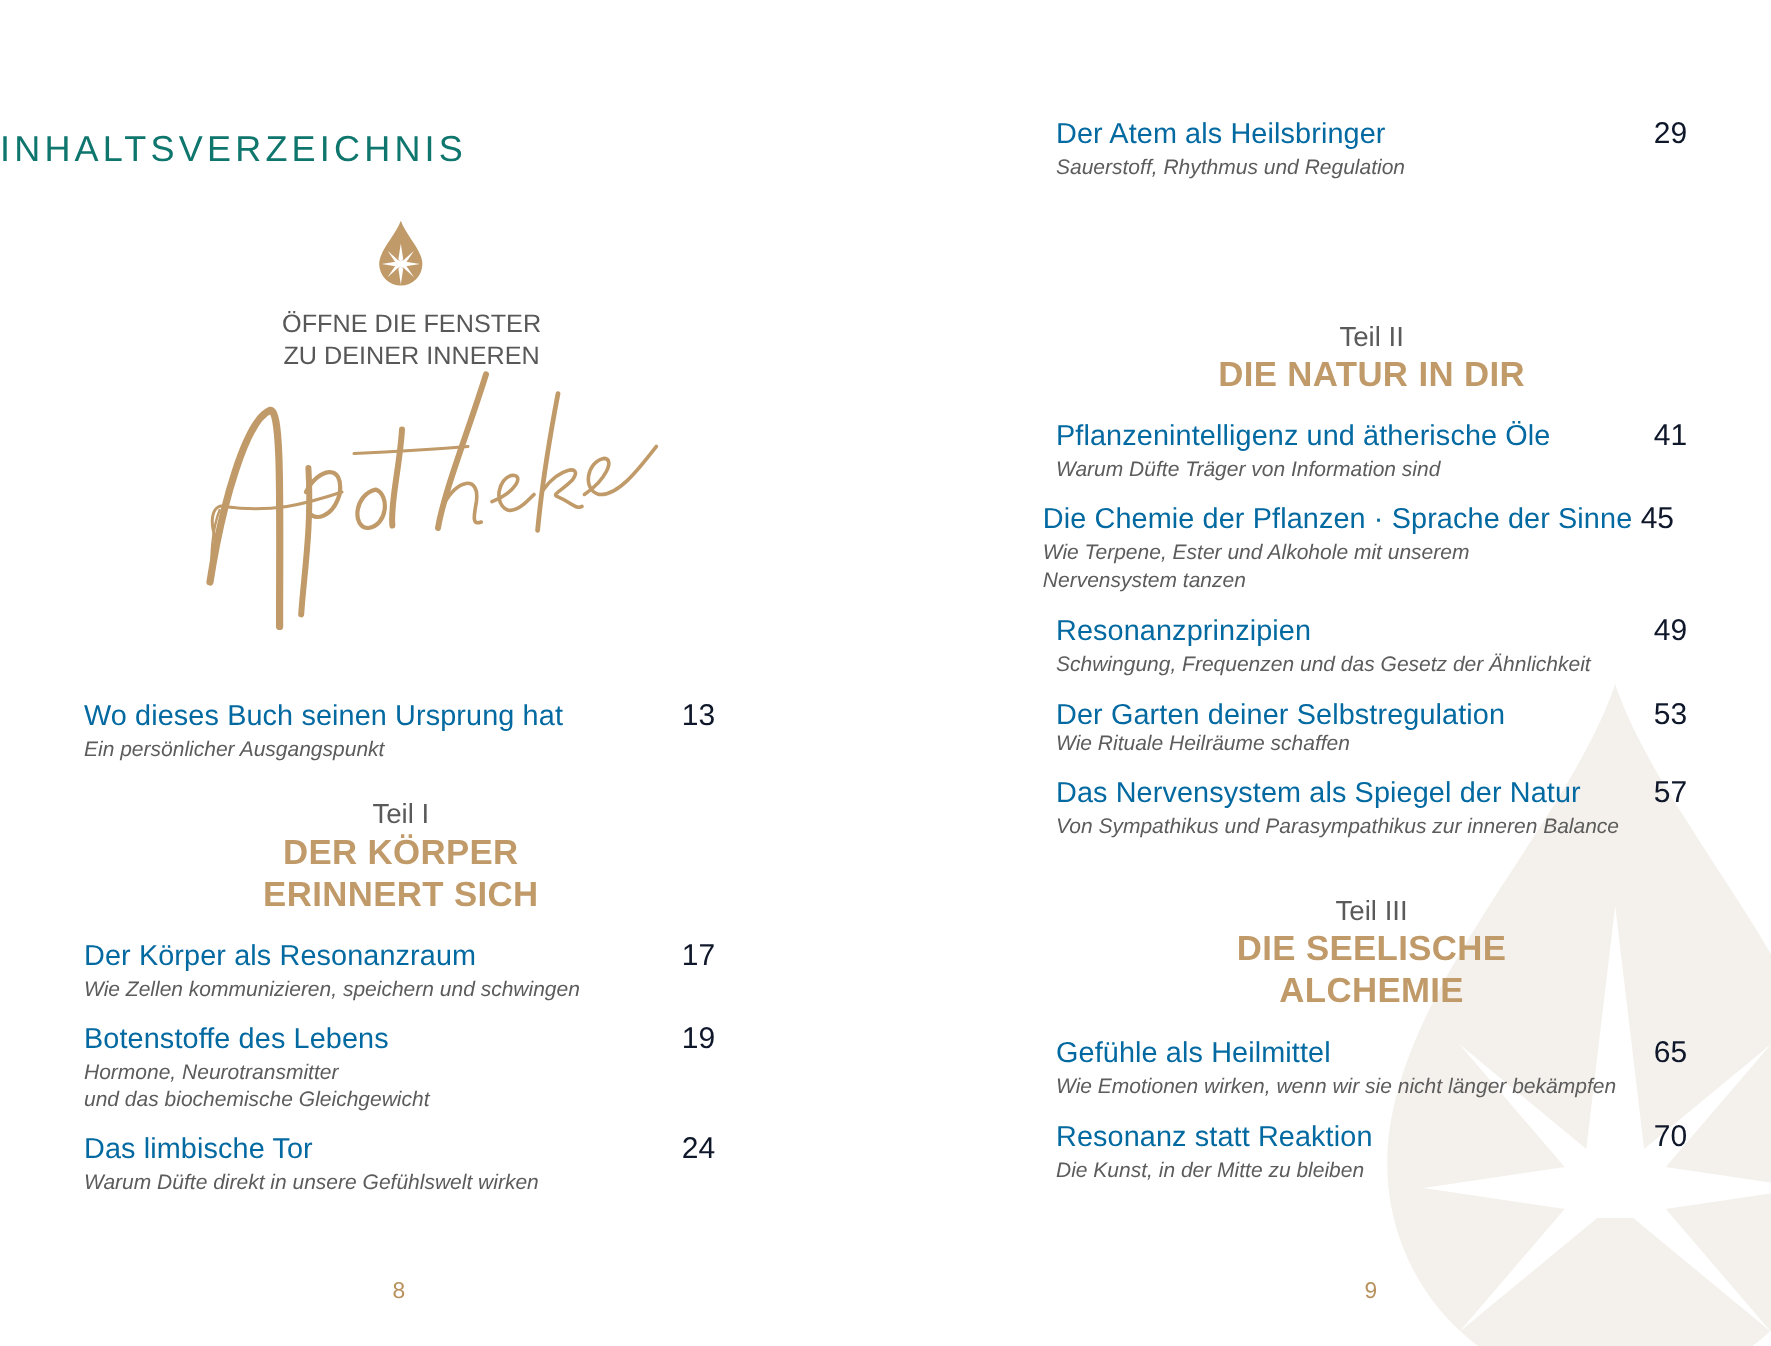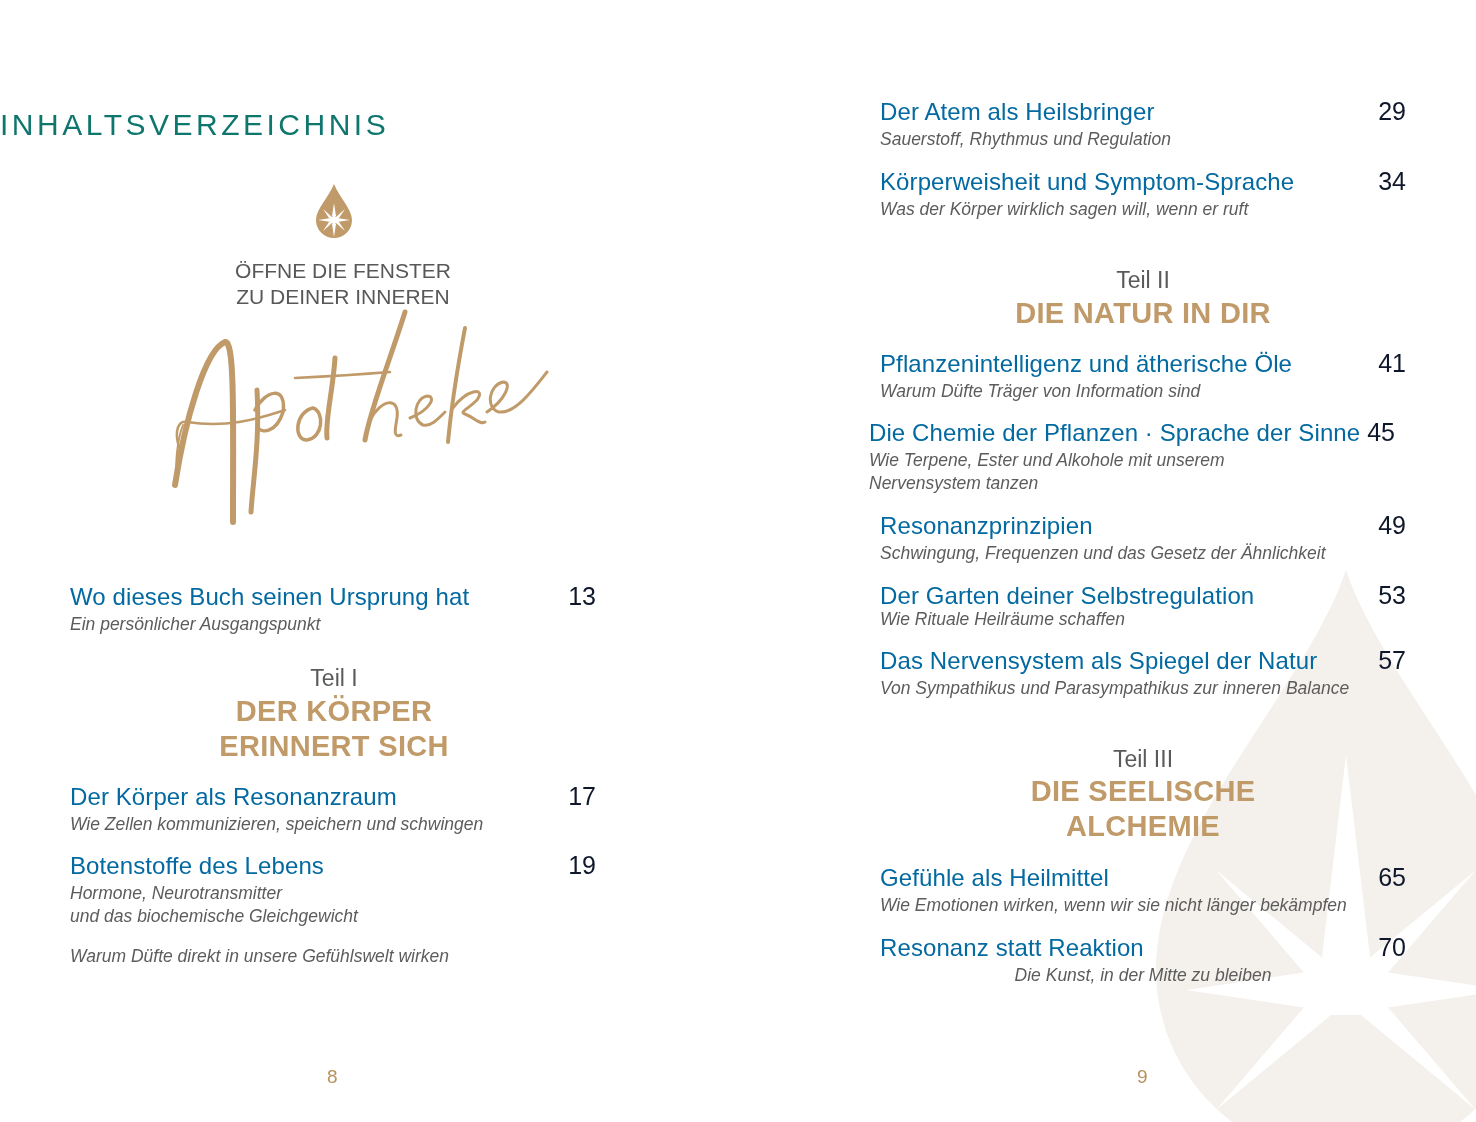--- a/index.html
+++ b/index.html
@@ -109,20 +109,24 @@
   <div class="entry" style="left:70px; top:851px; width:526px;">
     <div class="row">
       <span class="title">Botenstoffe des Lebens</span>
       <span class="page-num">19</span>
     </div>
     <div class="desc">Hormone, Neurotransmitter</div>
     <div class="desc" style="margin-top:0">und das biochemische Gleichgewicht</div>
   </div>
 
   <div class="entry" style="left:70px; top:943px; width:526px;">
+    <div class="row">
+      <span class="title">Das limbische Tor</span>
+      <span class="page-num">24</span>
+    </div>
     <div class="desc">Warum Düfte direkt in unsere Gefühlswelt wirken</div>
   </div>
 
   <div class="folio" style="left:327px;">8</div>
 </div>
 
 <div class="page page-right">
   <svg class="bg-drop" viewBox="0 0 380 600">
     <path d="M190 0 C 230 120, 380 260, 380 400 A 190 190 0 0 1 0 400 C 0 260, 150 120, 190 0 Z" fill="#f4f1ec"></path>
     <g fill="#ffffff">
@@ -139,27 +143,20 @@
   </svg>
 
   <div class="entry" style="left:142px; top:97px; width:526px;">
     <div class="row">
       <span class="title">Der Atem als Heilsbringer</span>
       <span class="page-num">29</span>
     </div>
     <div class="desc">Sauerstoff, Rhythmus und Regulation</div>
   </div>
 
-  <div class="entry" style="left:142px; top:167px; width:526px;">
-    <div class="row">
-      <span class="title">Körperweisheit und Symptom-Sprache</span>
-      <span class="page-num">34</span>
-    </div>
-    <div class="desc">Was der Körper wirklich sagen will, wenn er ruft</div>
-  </div>
 
   <div class="part-label" style="left:0; width:810px; top:267px;">Teil II</div>
   <div class="part-title" style="left:0; width:810px; top:296px;">DIE NATUR IN DIR</div>
 
   <div class="entry" style="left:142px; top:349px; width:526px;">
     <div class="row">
       <span class="title">Pflanzenintelligenz und ätherische Öle</span>
       <span class="page-num">41</span>
     </div>
     <div class="desc">Warum Düfte Träger von Information sind</div>
@@ -205,21 +202,21 @@
   </div>
 
   <div class="entry" style="left:142px; top:863px; width:526px;">
     <div class="row">
       <span class="title">Gefühle als Heilmittel</span>
       <span class="page-num">65</span>
     </div>
     <div class="desc">Wie Emotionen wirken, wenn wir sie nicht länger bekämpfen</div>
   </div>
 
-  <div class="entry" style="left:142px; top:933px; width:526px;text-align:center;">
+  <div class="entry" style="left:142px; top:933px; width:526px;">
     <div class="row">
       <span class="title">Resonanz statt Reaktion</span>
       <span class="page-num">70</span>
     </div>
     <div class="desc">Die Kunst, in der Mitte zu bleiben</div>
   </div>
 
   <div class="folio" style="left:399px;">9</div>
 </div>
 

